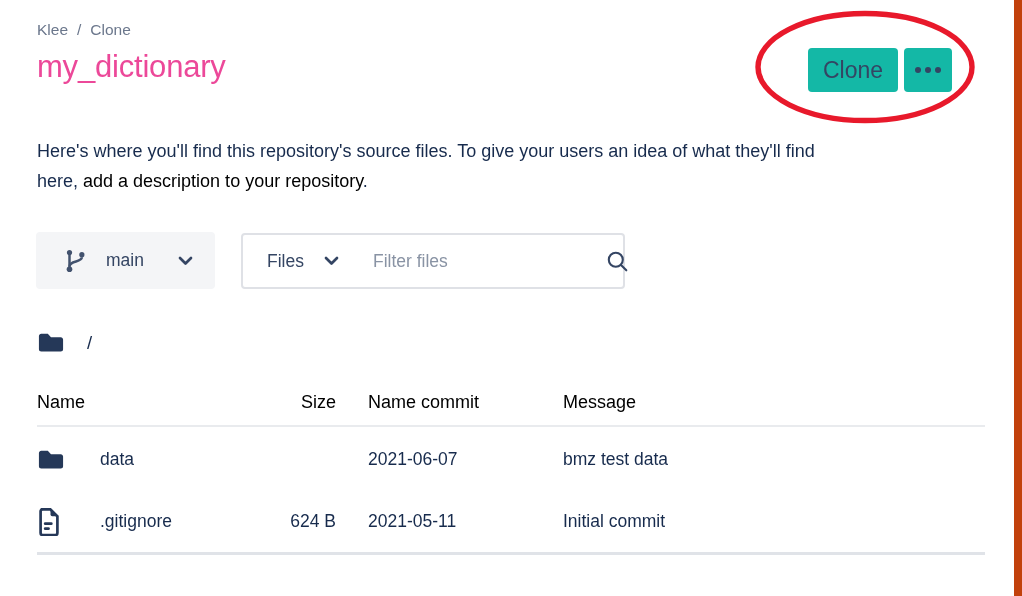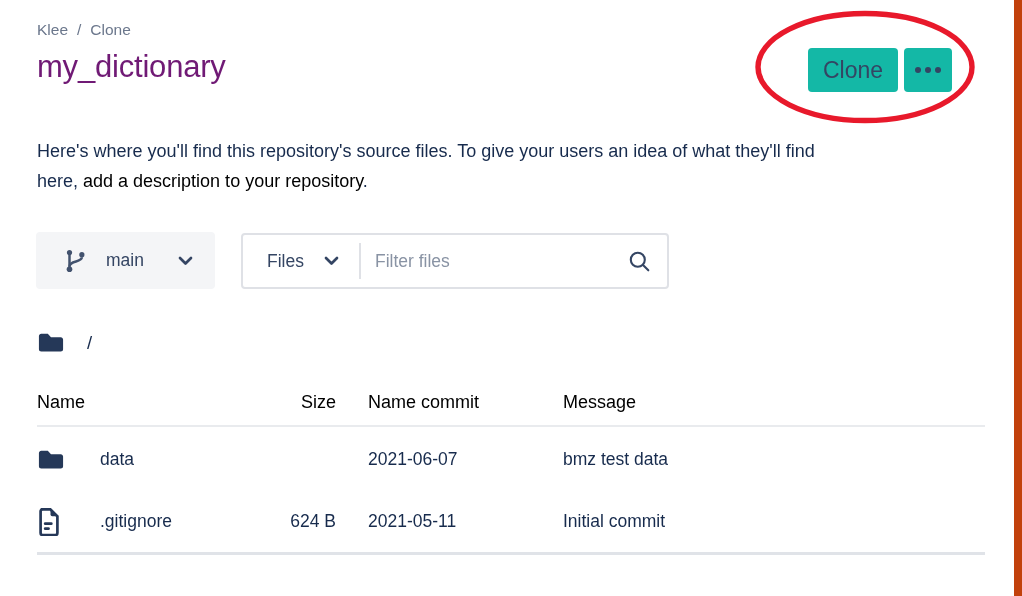--- a/index.html
+++ b/index.html
@@ -18,21 +18,21 @@
   
   .header { padding: 19px 0 0 37px; }
   .breadcrumb {
     display: flex; align-items: center; gap: 9px;
     font-size: 15.5px; color: #6b778c; line-height: 21px;
   }
   .breadcrumb a { color: #6b778c; text-decoration: none; cursor: pointer; }
   .page-title {
     margin-top: 7px;
     font-size: 31px; font-weight: 500; line-height: 40px;
-    color: #701a75; letter-spacing: -0.2px;
+    color: #ec4899; letter-spacing: -0.2px;
   }
 
   
   .actions {
     position: absolute; top: 48px; right: 62px;
     display: flex; gap: 6px; z-index: 1;
   }
   .btn {
     display: flex; align-items: center; justify-content: center;
     height: 44px; border: none; border-radius: 4px;
@@ -66,21 +66,21 @@
     width: 179px; height: 57px;
     display: flex; align-items: center;
     padding: 0 22px 0 27px;
     background: #f4f5f7; border: none; border-radius: 4px;
     font-family: inherit; font-size: 17.5px; color: #344563; cursor: pointer;
   }
   .branch-selector .branch-label { margin-left: 17px; }
   .branch-selector .chev { margin-left: auto; }
 
   .filter-group {
-    width: 428px; height: 56px; margin-top: 1px;
+    width: 384px; height: 56px; margin-top: 1px;
     display: flex; align-items: center;
     background: #fff; border: 2px solid #dfe1e6; border-radius: 4px;
   }
   .scope-select {
     display: flex; align-items: center; gap: 20px;
     height: 100%; padding: 0 20px 0 24px;
     background: none; border: none; cursor: pointer;
     font-family: inherit; font-size: 17.5px; color: #344563;
   }
   .filter-divider { width: 2px; height: 36px; background: #dfe1e6; }

